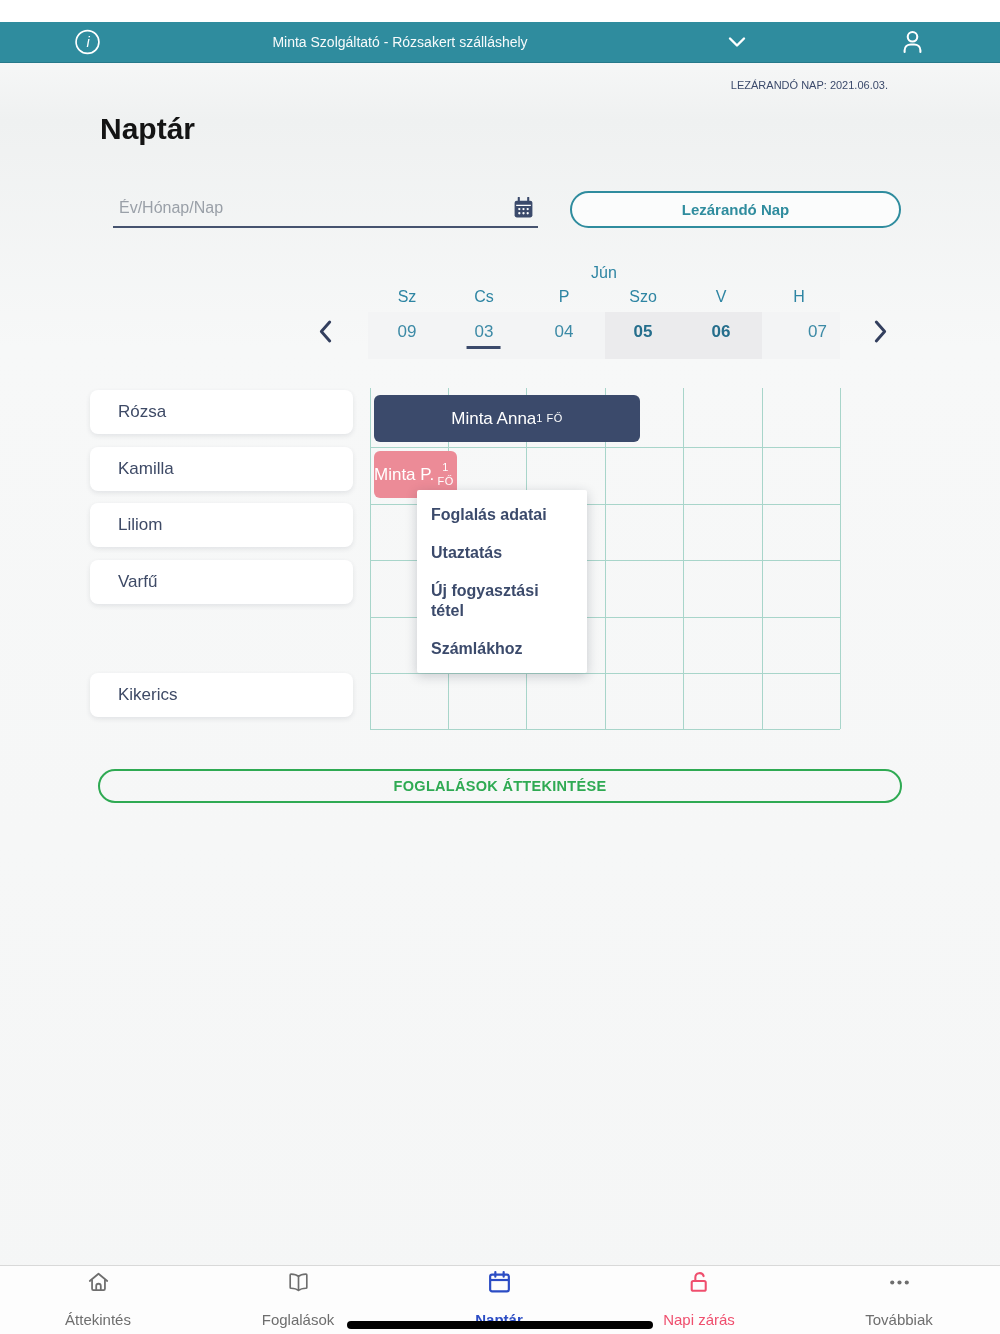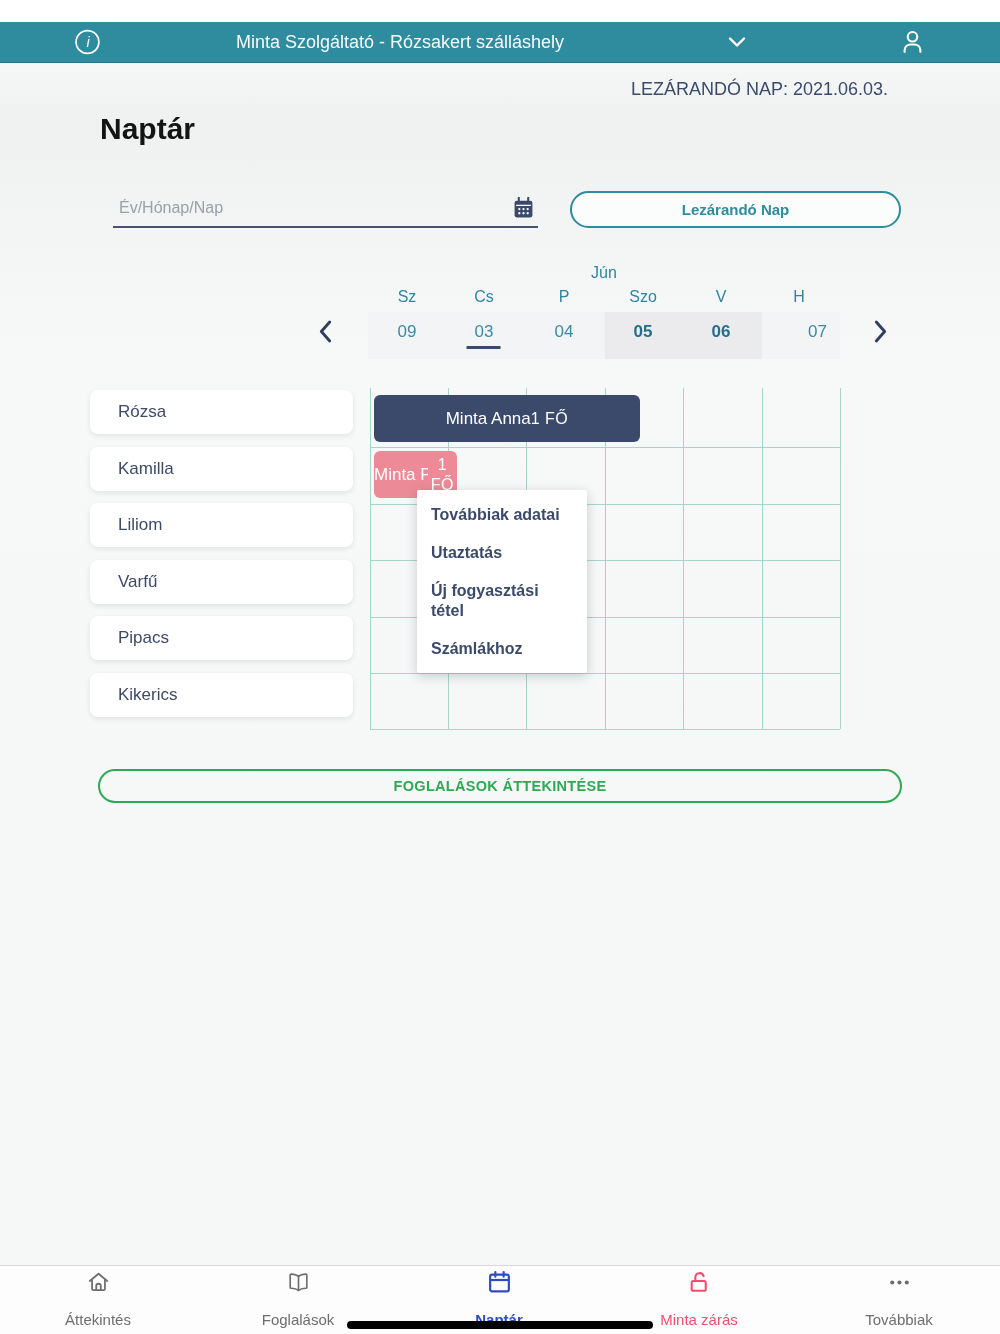--- a/index.html
+++ b/index.html
@@ -4,24 +4,24 @@
 <style>
   html,body{margin:0;padding:0;background:#e9eaea;}
   *{box-sizing:border-box;font-family:"Liberation Sans",sans-serif;}
   #screen{position:relative;width:1000px;height:1334px;overflow:hidden;margin:0 auto;
     background:linear-gradient(180deg,#fdfdfd 0%,#eff1f1 9%,#f7f8f8 26%,#f5f6f6 100%);}
   
   .status-strip{position:absolute;left:0;top:0;width:1000px;height:22px;background:#ffffff;}
   .appbar{position:absolute;left:0;top:22px;width:1000px;height:41px;background:#2f8c9e;
     border-bottom:1px solid #26798a;}
   .appbar-title{position:absolute;left:400px;top:50%;transform:translate(-50%,-50%);
-    color:rgba(255,255,255,.96);font-size:18px;white-space:nowrap;}
+    color:rgba(255,255,255,.96);font-size:14px;white-space:nowrap;}
   .icon-btn{position:absolute;top:50%;transform:translateY(-50%);display:flex;align-items:center;justify-content:center;}
   
-  .closing-day{position:absolute;right:112px;top:79px;font-size:18px;color:#3b4a6b;}
+  .closing-day{position:absolute;right:112px;top:79px;font-size:11px;color:#3b4a6b;}
   .page-title{position:absolute;left:100px;top:112px;font-size:30px;font-weight:700;color:#141414;margin:0;}
   
   .date-field{position:absolute;left:113px;top:192px;width:425px;height:36px;border-bottom:2px solid #46536f;}
   .date-field input{position:absolute;left:4px;top:2px;width:380px;height:28px;border:none;outline:none;background:transparent;
     font-size:16px;color:#3b4a6b;}
   .date-field input::placeholder{color:#9aa0a8;opacity:1;}
   .date-field .cal-ic{position:absolute;right:4px;top:5px;}
   .pill{position:absolute;display:flex;align-items:center;justify-content:center;background:transparent;
     border-radius:19px;cursor:pointer;}
   .pill.teal{left:570px;top:191px;width:331px;height:37px;border:2px solid #2f8c9e;color:#2f8c9e;
@@ -42,21 +42,21 @@
   .vline{position:absolute;top:388px;width:1px;height:341px;background:#a8d5ca;}
   .hline{position:absolute;left:370px;width:470px;height:1px;background:#a8d5ca;}
   
   .room-card{position:absolute;left:90px;width:263px;height:44px;background:#ffffff;border-radius:8px;
     box-shadow:0 2px 5px rgba(40,50,70,.10);display:flex;align-items:center;padding-left:28px;
     font-size:17px;color:#3e4a66;cursor:pointer;}
   
   .bar{position:absolute;height:47px;border-radius:6px;color:#ffffff;text-align:center;cursor:pointer;
     display:flex;align-items:center;justify-content:center;line-height:1.25;}
   .bar .g-name{font-size:17px;white-space:nowrap;overflow:hidden;max-width:96%;}
-  .bar .g-occ{font-size:16px;letter-spacing:.5px;}
+  .bar .g-occ{font-size:11px;letter-spacing:.5px;}
   .bar.navy{background:#3b4a6b;}
   .bar.pink{background:#ec8b97;}
   
   .ctx-menu{position:absolute;left:417px;top:490px;width:170px;height:183px;background:#ffffff;
     border-radius:2px;box-shadow:0 3px 12px rgba(30,40,60,.22);padding:15px 14px;display:flex;
     flex-direction:column;gap:17px;}
   .ctx-item{font-size:16px;font-weight:700;color:#3b4a6b;line-height:1.3;cursor:pointer;}
   
   .bottom-nav{position:absolute;left:0;top:1265px;width:1000px;height:69px;background:#fdfdfd;
     border-top:1px solid #d9d9d9;}
@@ -156,34 +156,33 @@
   <div class="hline" style="top:504px;"></div>
   <div class="hline" style="top:560px;"></div>
   <div class="hline" style="top:617px;"></div>
   <div class="hline" style="top:673px;"></div>
   <div class="hline" style="top:729px;"></div>
 
   <div class="room-card" style="top:390px;">Rózsa</div>
   <div class="room-card" style="top:447px;">Kamilla</div>
   <div class="room-card" style="top:503px;">Liliom</div>
   <div class="room-card" style="top:560px;">Varfű</div>
-  <div class="room-card" style="top:616px;">Pipacs</div>
   <div class="room-card" style="top:673px;">Kikerics</div>
 
   <div class="bar navy" style="left:374px;top:395px;width:266px;">
     <span class="g-name">Minta Anna</span>
     <span class="g-occ">1 FŐ</span>
   </div>
   <div class="bar pink" style="left:374px;top:451px;width:83px;">
     <span class="g-name">Minta P...</span>
     <span class="g-occ">1 FŐ</span>
   </div>
 
   <div class="ctx-menu">
-    <div class="ctx-item">Továbbiak adatai</div>
+    <div class="ctx-item">Foglalás adatai</div>
     <div class="ctx-item">Utaztatás</div>
     <div class="ctx-item">Új fogyasztási tétel</div>
     <div class="ctx-item">Számlákhoz</div>
   </div>
 
   <div class="pill green">FOGLALÁSOK ÁTTEKINTÉSE</div>
 
   <div class="bottom-nav">
     <div class="nav-item" style="left:98px;">
       <span><svg width="27" height="27" viewBox="0 0 26 26">
@@ -207,21 +206,21 @@
             <line x1="9" y1="3" x2="9" y2="7.4" stroke="#2b4cc4" stroke-width="2.1" stroke-linecap="round"></line>
             <line x1="17" y1="3" x2="17" y2="7.4" stroke="#2b4cc4" stroke-width="2.1" stroke-linecap="round"></line>
           </svg></span>
       <span class="nav-label">Naptár</span>
     </div>
     <div class="nav-item alert" style="left:699px;">
       <span><svg width="27" height="27" viewBox="0 0 26 26">
             <rect x="5.5" y="11.5" width="13.5" height="9.5" rx="1.6" fill="none" stroke="#ef4f6e" stroke-width="2"></rect>
             <path d="M9 11.5 V8.1 a4.1 4.1 0 0 1 8 -1.3" fill="none" stroke="#ef4f6e" stroke-width="2" stroke-linecap="round"></path>
           </svg></span>
-      <span class="nav-label">Minta zárás</span>
+      <span class="nav-label">Napi zárás</span>
     </div>
     <div class="nav-item" style="left:899px;">
       <span><svg width="27" height="27" viewBox="0 0 26 26">
             <circle cx="6" cy="13" r="2" fill="#6e6e6e"></circle>
             <circle cx="13" cy="13" r="2" fill="#6e6e6e"></circle>
             <circle cx="20" cy="13" r="2" fill="#6e6e6e"></circle>
           </svg></span>
       <span class="nav-label">Továbbiak</span>
     </div>
   </div>

